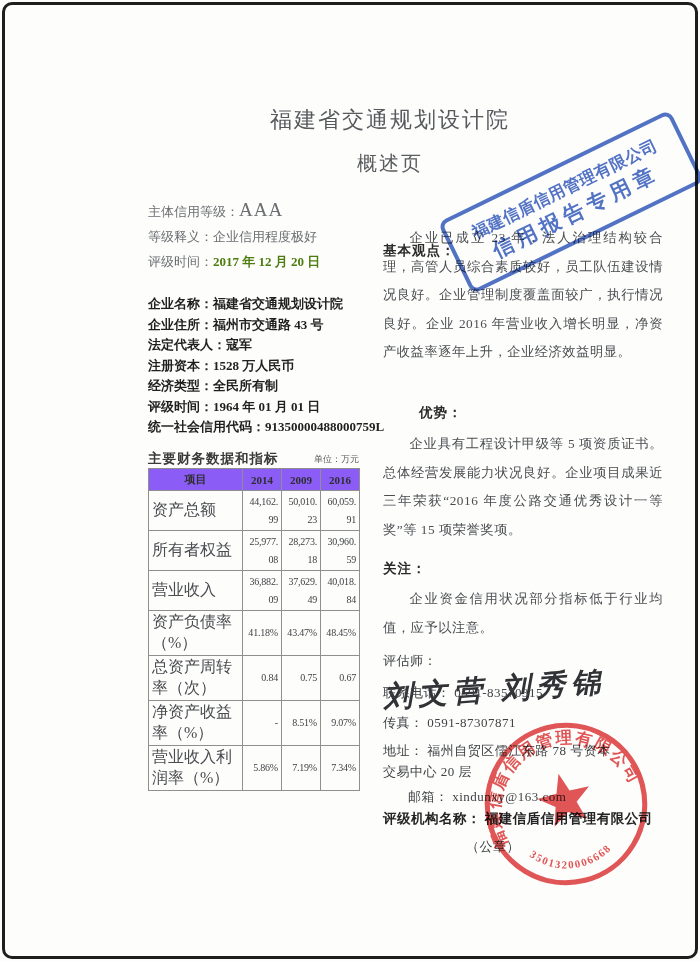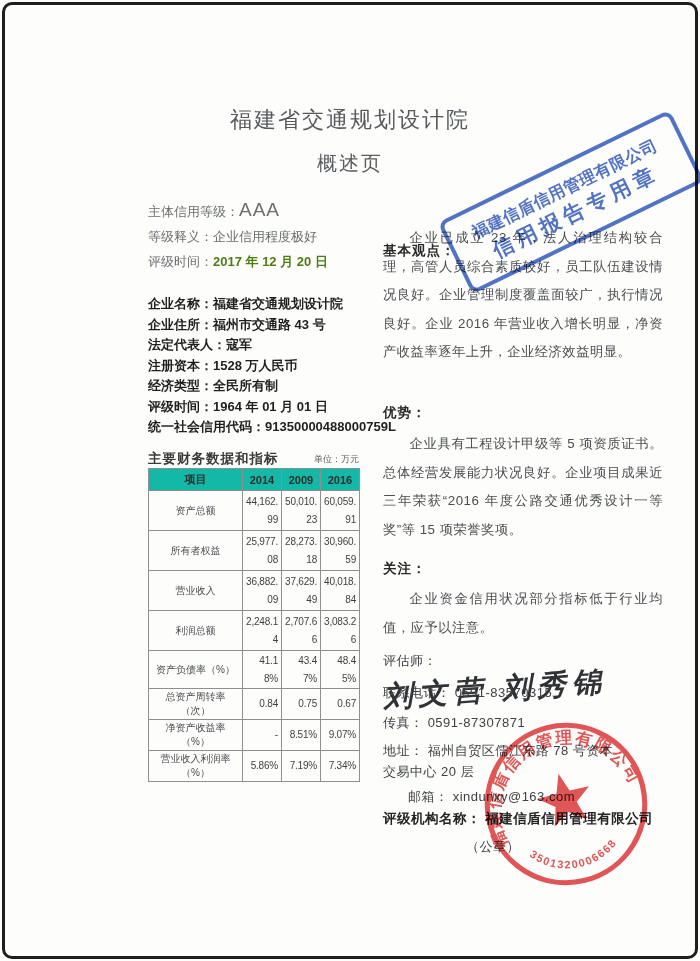--- a/index.html
+++ b/index.html
@@ -1,19 +1,20 @@
 <!DOCTYPE html>
 <html><head>
 <meta charset="utf-8">
 <style>
   html,body { margin:0; padding:0; background:#ffffff; }
   #doc {
     position:relative; width:700px; height:961px; background:#fdfdfc;
-    font-family:Liberation Sans, sans-serif; color:#3c3c3c; overflow:hidden;
+    font-family:Liberation Serif, serif; color:#3c3c3c; overflow:hidden;
     box-sizing:border-box;
+    padding-left:40px;
   }
   .scan-border {
     position:absolute; inset:2px; border:3px solid #1e1e1e; border-radius:10px;
     pointer-events:none;
   }
   .abs { position:absolute; }
 
   
   .title { width:700px; text-align:center; font-size:22px; letter-spacing:2px; color:#57595c; }
   .subtitle { width:700px; text-align:center; font-size:20px; letter-spacing:2px; color:#595b5e; }
@@ -26,22 +27,22 @@
   
   .company { left:148px; top:294px; font-size:13px; line-height:20.5px; color:#2a2a2a; }
   .company .lbl { font-weight:bold; color:#1f1f1f; }
 
   
   .fin-head { left:148px; top:449px; width:211px; }
   .fin-title { font-size:13.5px; font-weight:bold; color:#3a3a3a; letter-spacing:1px; }
   .fin-unit { float:right; font-size:9px; color:#5a5a5a; margin-top:4px; }
   table.fin { border-collapse:collapse; table-layout:fixed; width:211px; font-size:10px; color:#3d3f42; }
   table.fin th, table.fin td { border:1px solid #8f8f8f; padding:1px 3px; overflow:hidden; }
-  table.fin th { background:#14b8a6; font-weight:bold; font-size:11px; height:19px; color:#2e2e2e; }
-  td.item { text-align:center; font-size:10px; color:#4a4c50; }
+  table.fin th { background:#8b5cf6; font-weight:bold; font-size:11px; height:19px; color:#2e2e2e; }
+  td.item { text-align:left; font-size:16px; color:#4a4c50; }
   td.num { text-align:right; word-break:break-all; line-height:1.75; letter-spacing:-0.2px; }
   tr.tall td { height:37px; }
   tr.short td { height:16px; }
   col.c-item { width:94px; } col.c-y { width:39px; }
 
   
   .rcol { left:383px; width:280px; }
   .sec-h { font-size:13.5px; font-weight:bold; color:#2a2a2a; letter-spacing:1px; }
   .sec-p { font-size:13.3px; line-height:28.6px; color:#4b4d50; text-align:justify; text-indent:2em; letter-spacing:0.5px; }
   .foot-line { font-size:13px; color:#3f4144; letter-spacing:0.5px; }
@@ -120,26 +121,20 @@
       <td class="num">25,977.08</td>
       <td class="num">28,273.18</td>
       <td class="num">30,960.59</td>
     </tr>
     <tr class="tall">
       <td class="item">营业收入</td>
       <td class="num">36,882.09</td>
       <td class="num">37,629.49</td>
       <td class="num">40,018.84</td>
     </tr>
-    <tr class="tall">
-      <td class="item">利润总额</td>
-      <td class="num">2,248.14</td>
-      <td class="num">2,707.66</td>
-      <td class="num">3,083.26</td>
-    </tr>
     <tr class="short">
       <td class="item">资产负债率（%）</td>
       <td class="num">41.18%</td>
       <td class="num">43.47%</td>
       <td class="num">48.45%</td>
     </tr>
     <tr class="short">
       <td class="item">总资产周转率（次）</td>
       <td class="num">0.84</td>
       <td class="num">0.75</td>
@@ -156,21 +151,21 @@
       <td class="num">5.86%</td>
       <td class="num">7.19%</td>
       <td class="num">7.34%</td>
     </tr>
   </tbody>
     </table>
 
   <div class="abs rcol sec-h" style="top:198px;margin-top:44px;">基本观点：</div>
   <div class="abs rcol sec-p" style="top:224px;">企业已成立 23 年，法人治理结构较合理，高管人员综合素质较好，员工队伍建设情况良好。企业管理制度覆盖面较广，执行情况良好。企业 2016 年营业收入增长明显，净资产收益率逐年上升，企业经济效益明显。</div>
 
-  <div class="abs rcol sec-h" style="top:404px;">优势：</div>
+  <div class="abs rcol sec-h" style="top:404px;margin-left:36px;">优势：</div>
   <div class="abs rcol sec-p" style="top:430px;">企业具有工程设计甲级等 5 项资质证书。总体经营发展能力状况良好。企业项目成果近三年荣获“2016 年度公路交通优秀设计一等奖”等 15 项荣誉奖项。</div>
 
   <div class="abs rcol sec-h" style="top:560px;">关注：</div>
   <div class="abs rcol sec-p" style="top:585px;">企业资金信用状况部分指标低于行业均值，应予以注意。</div>
 
   <div class="abs rcol foot-line" style="top:652px;">
     <span>评估师：</span>
     <span class="sig">刘文营 刘秀锦</span>
   </div>
   <div class="abs rcol foot-line" style="top:684px;">

